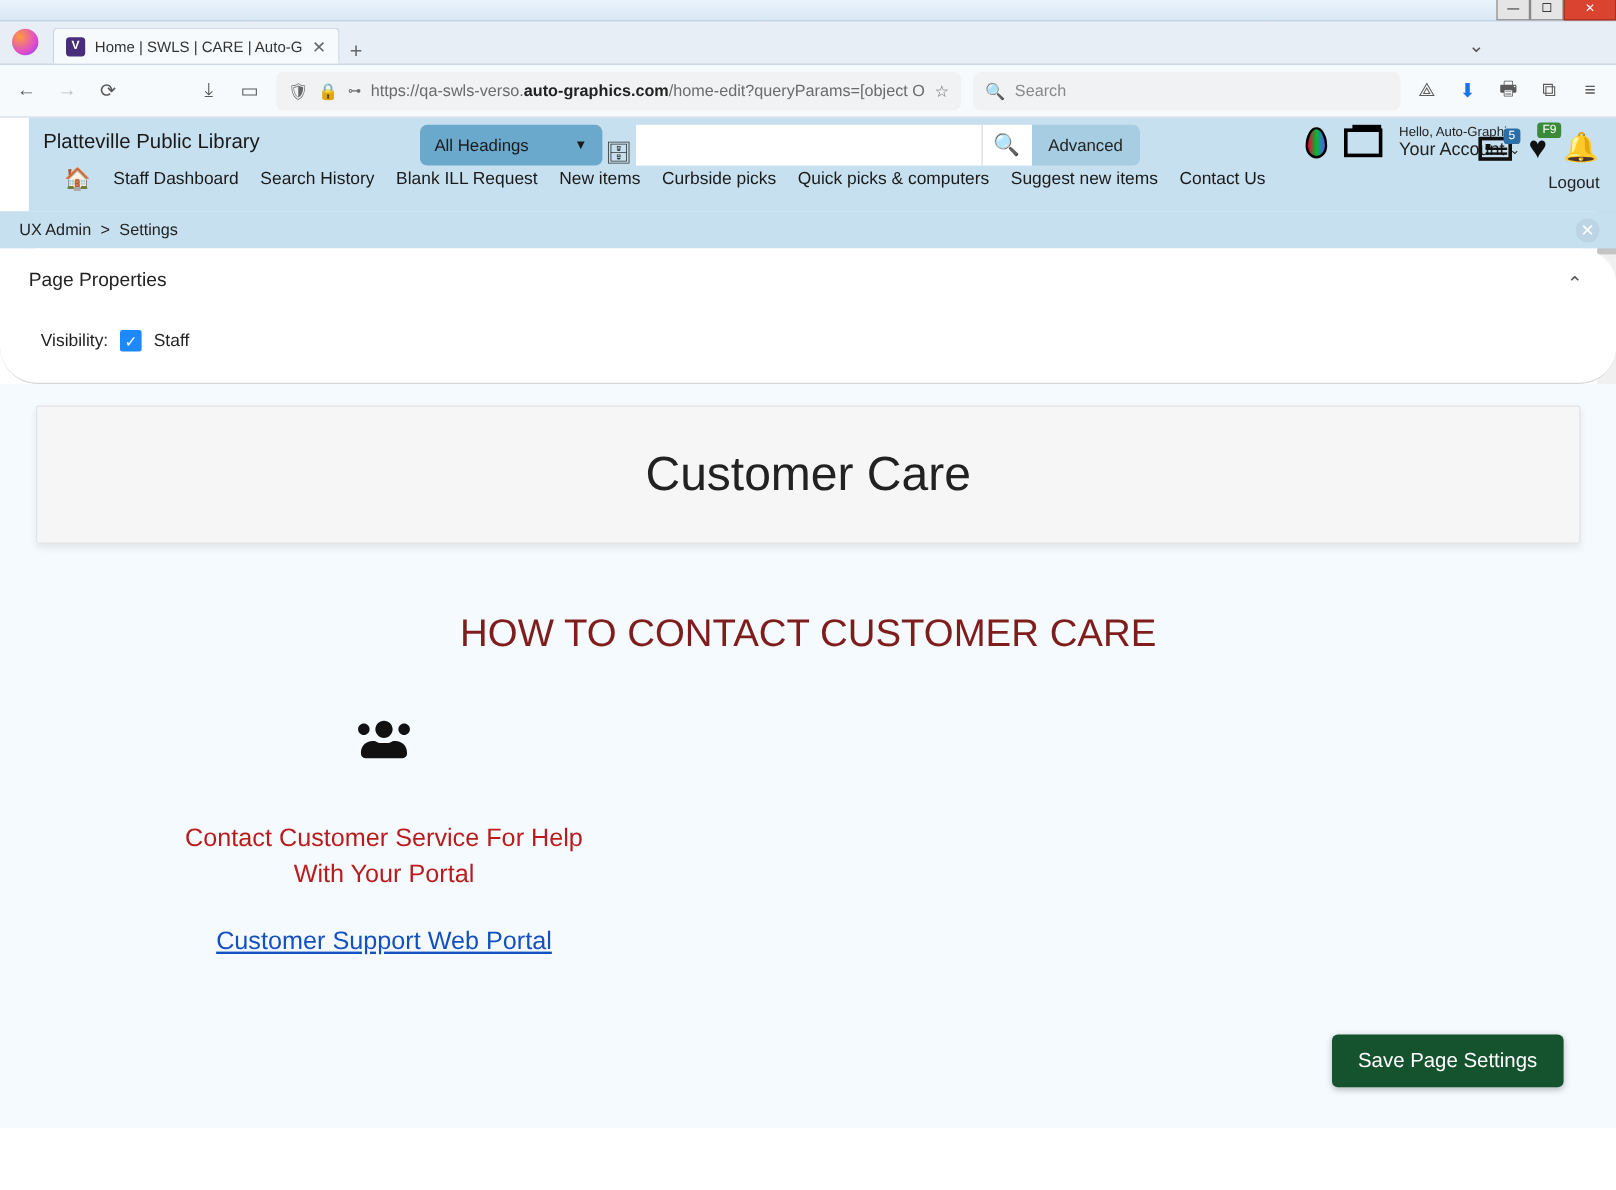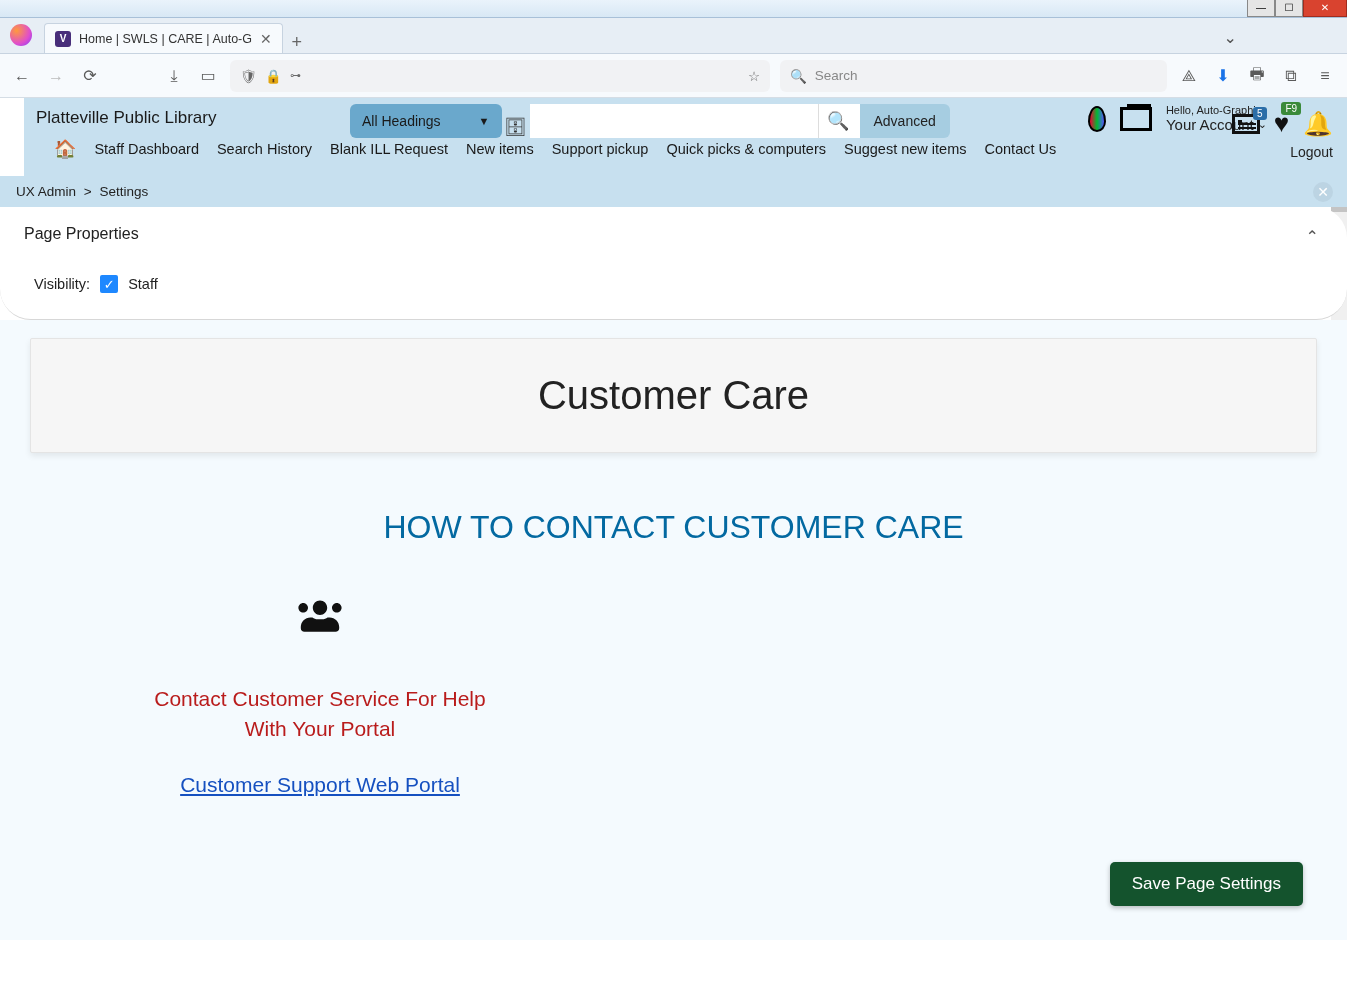--- a/index.html
+++ b/index.html
@@ -70,21 +70,21 @@
 .props { background: #fff; padding: 18px 24px 26px 24px; border-bottom: 1px solid #d7d7d7; position: relative; border-radius: 31px; }
 .props-title { font-size: 16px; color: #222; }
 .props-caret { position: absolute; right: 28px; top: 20px; color: #555; }
 .vis-row { margin-top: 32px; display: flex; align-items: center; gap: 10px; font-size: 14.5px; color: #222; padding-left: 10px;}
 .chk { width: 18px; height: 18px; background: #1e88ff; border-radius: 2px; color: #fff; display:flex; align-items:center; justify-content:center; font-size: 13px;}
 
 
 .content { background: #f4fafe; padding: 18px 30px 40px 30px; height: 620px; position: relative; overflow: hidden;}
 .hero { background: #f6f6f6; border: 1px solid #e4e4e4; border-radius: 2px; padding: 34px 0; text-align: center; box-shadow: 0 3px 6px rgba(0,0,0,0.08); }
 .hero h1 { font-size: 40px; font-weight: 400; color: #222; }
-.how { text-align: center; font-size: 32px; font-weight: 400; color: #0369a1; margin-top: 56px; }
+.how { text-align: center; font-size: 32px; font-weight: 400; color: #7f1d1d; margin-top: 56px; }
 .cols { display: flex; justify-content: flex-start; gap: 0; margin-top: 48px; padding: 0 120px;}
 .col { width: 340px; text-align: center; }
 .col .big-icn { font-size: 42px; color: #111; }
 .col p { font-size: 21px; color: #b91c1c; margin-top: 38px; line-height: 1.45;}
 .col a { color: #1550c0; text-decoration: underline; font-size: 21px; display:block; margin-top: 28px;}
 .col .phone-num { font-size: 21px; color:#222; margin-top: 30px;}
 
 .save-btn { position: absolute; right: 44px; bottom: 34px; background: #14532d; color: #fff; border: none; border-radius: 5px; padding: 12px 22px; font-size: 17px; box-shadow: 0 2px 5px rgba(0,0,0,0.25);}
 
 
@@ -122,20 +122,23 @@
   <span class="nav-icn">←</span>
   <span class="nav-icn disabled">→</span>
   <span class="nav-icn">⟳</span>
   <span style="flex:0 0 40px"></span>
   <span class="nav-icn">⤓</span>
   <span class="nav-icn">▭</span>
   <div class="url-box">
     <span class="lock">🛡</span>
     <span class="lock">🔒</span>
     <span style="font-size:11px;">⊶</span>
+    <span class="url-text">
+      <span>https://qa-swls-verso.</span><b>auto-graphics.com</b><span>/home-edit?queryParams=[object O</span>
+    </span>
     <span style="margin-left:auto">☆</span>
   </div>
   <div class="search-box">
     <span>🔍</span>
     <span>Search</span>
   </div>
   <span class="tool-icn">⟁</span>
   <span class="tool-icn blue">⬇</span>
   <span class="tool-icn">🖶</span>
   <span class="tool-icn">⧉</span>
@@ -189,21 +192,21 @@
     <div class="bell">🔔</div>
   </div>
   <div class="logout">Logout</div>
 
   <div class="nav-row">
     <span class="home-icn">🏠</span>
     <span>Staff Dashboard</span>
     <span>Search History</span>
     <span>Blank ILL Request</span>
     <span>New items</span>
-    <span>Support pickup</span>
+    <span>Curbside picks</span>
     <span>Quick picks &amp; computers</span>
     <span>Suggest new items</span>
     <span>Contact Us</span>
   </div>
 </div>
 
 <div class="crumb">
   <span>UX Admin</span>
   <span style="padding:0 4px;">&gt;</span>
   <span>Settings</span>

